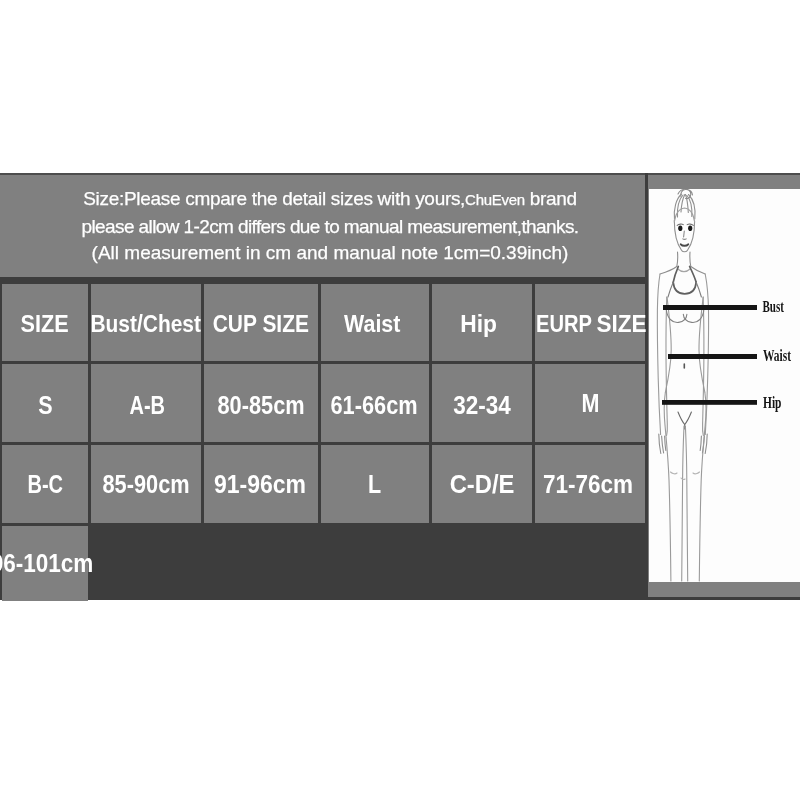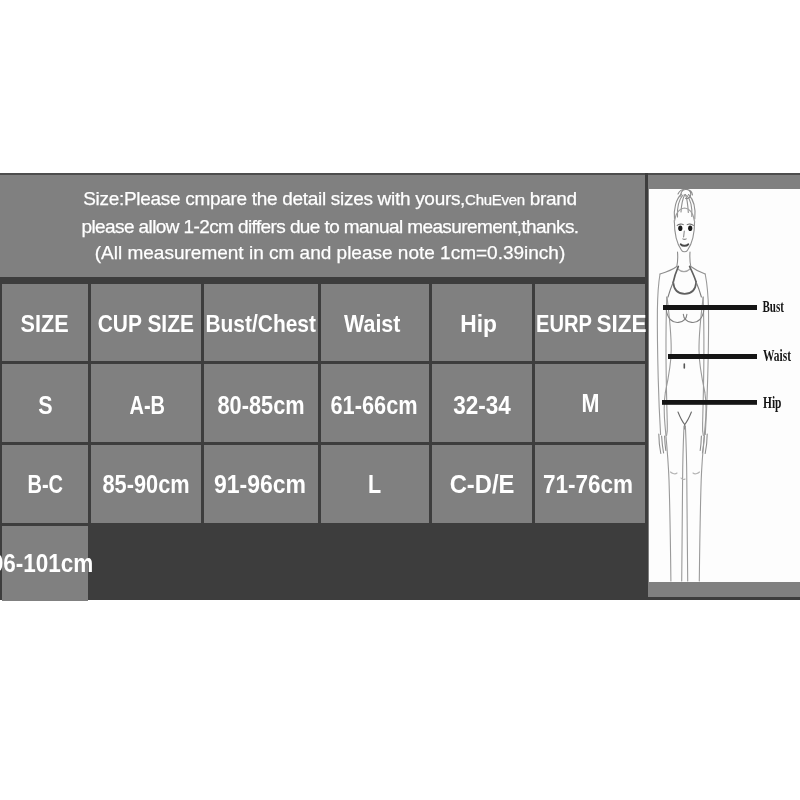--- a/index.html
+++ b/index.html
@@ -7,34 +7,34 @@
   .abs{position:absolute;box-sizing:border-box;}
 </style>
 </head>
 <body>
 
 <div class="abs" style="left:0;top:173px;width:800px;height:427px;background:#808080;border-top:2px solid #4d4d4d;border-bottom:3px solid #3d3d3d;"></div>
 
 <div class="abs" style="left:0;top:186px;width:660px;text-align:center;color:#ffffff;font-size:19px;line-height:26.5px;-webkit-text-stroke:0.25px #ffffff;">
   <div style="letter-spacing:-0.3px;">Size:Please cmpare the detail sizes with yours,<span style="font-size:15px;">ChuEven</span> brand</div>
   <div style="letter-spacing:-0.6px;">please allow 1-2cm differs due to manual measurement,thanks.</div>
-  <div style="letter-spacing:0px;">(All measurement in cm and please note 1cm=0.39inch)</div>
+  <div style="letter-spacing:0px;">(All measurement in cm and manual note 1cm=0.39inch)</div>
 </div>
 
 <div class="abs" style="left:645px;top:173px;width:3px;height:104px;background:#3d3d3d;"></div>
 
 <div class="abs" style="left:0;top:277px;width:648px;height:323px;background:#3d3d3d;display:grid;grid-template-columns:86px 110px 114px 108px 100px 110px;grid-template-rows:77px 78px 78px 75px;gap:3px;padding:7px 3px 3px 2px;">
   <div class="cell hc">
       <span style="transform:scaleX(0.94);">SIZE</span>
     </div>
   <div class="cell hc">
-      <span style="transform:scaleX(0.91);">CUP SIZE</span>
+      <span style="transform:scaleX(0.91);">Bust/Chest</span>
     </div>
   <div class="cell hc">
-      <span style="transform:scaleX(0.91);">Bust/Chest</span>
+      <span style="transform:scaleX(0.91);">CUP SIZE</span>
     </div>
   <div class="cell hc">
       <span style="transform:scaleX(0.93);margin-right:5px;">Waist</span>
     </div>
   <div class="cell hc">
       <span style="transform:scaleX(0.99);margin-right:6px;">Hip</span>
     </div>
   <div class="cell hc" style="line-height:24px;">
       <span style="transform:scaleX(0.875);">EURP</span>
       <span style="transform:scaleX(0.98);">SIZE</span>

